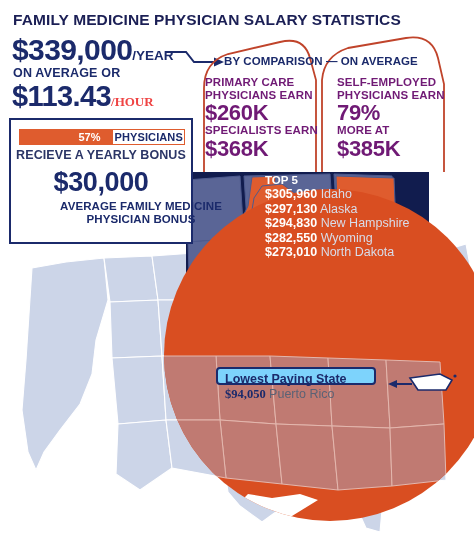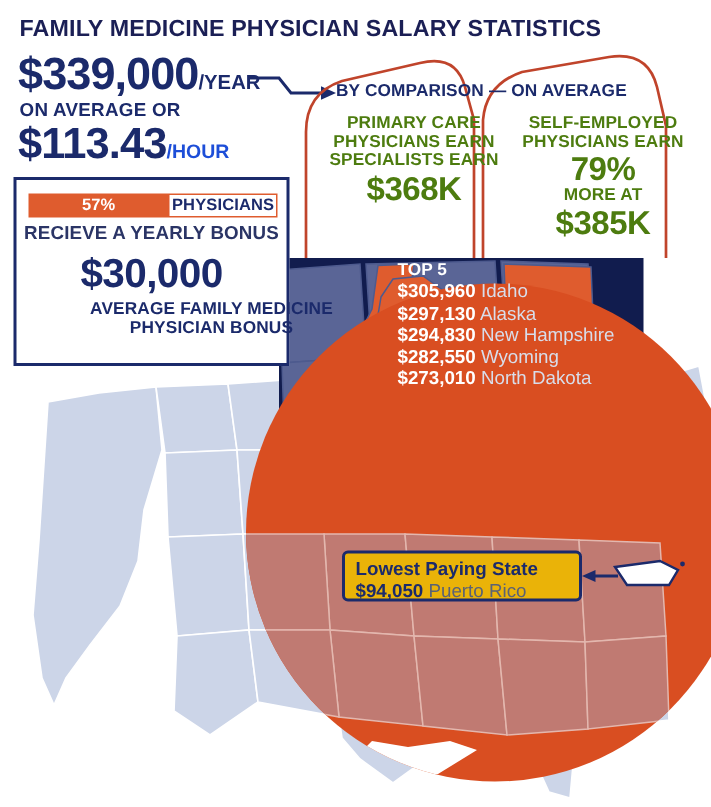--- a/index.html
+++ b/index.html
@@ -17,65 +17,65 @@
   
   #title{position:absolute;left:13px;top:11px;font-size:15.5px;font-weight:bold;
          letter-spacing:.1px;color:#1b1f55;white-space:nowrap;}
   #salary-year{position:absolute;left:12px;top:33px;white-space:nowrap;}
   #salary-year .big{font-size:30px;font-weight:bold;letter-spacing:-.6px;color:#1b2a6b;}
   #salary-year .unit{font-size:13.5px;font-weight:bold;color:#1b2a6b;letter-spacing:0;}
   #avg-or{position:absolute;left:13px;top:66px;font-size:12.5px;font-weight:bold;
           color:#1b2a6b;letter-spacing:.2px;}
   #salary-hour{position:absolute;left:12px;top:80px;white-space:nowrap;}
   #salary-hour .big{font-size:29px;font-weight:bold;letter-spacing:-.6px;color:#1b2a6b;}
-  #salary-hour .unit{font-size:13px;font-weight:bold;color:#1d4ed8;}
+  #salary-hour .unit{font-size:13px;font-weight:bold;color:#ef4444;font-family:Liberation Serif, serif;}
 
   
   #comparison-head{position:absolute;left:224px;top:55px;font-size:11.5px;
                    font-weight:bold;color:#1b2a6b;letter-spacing:.1px;white-space:nowrap;}
-  .cmp-col{position:absolute;text-align:center;color:#4d7c0f;}
+  .cmp-col{position:absolute;color:#701a75;}
   #cmp-left{left:205px;top:76px;width:142px;}
   #cmp-right{left:337px;top:76px;width:130px;}
   .cmp-col .sm{font-size:11.5px;font-weight:bold;line-height:12.6px;letter-spacing:.1px;}
   .cmp-col .lg{font-size:22px;font-weight:bold;line-height:23px;letter-spacing:-.3px;}
 
   
   #bonus-card{position:absolute;left:9px;top:118px;width:184px;height:126px;
               background:#ffffff;border:2.5px solid #1b2a6b;box-sizing:border-box;}
   #bonus-bar{position:absolute;left:8px;top:9px;width:166px;height:16px;
              border:1.5px solid #df5c2e;box-sizing:border-box;background:#fff;
              display:flex;align-items:center;}
   #bonus-bar-fill{height:100%;width:57%;background:#df5c2e;display:flex;align-items:center;
-                  justify-content:center;box-sizing:border-box;padding-right:2px;}
+                  justify-content:flex-end;box-sizing:border-box;padding-right:13px;}
   #bonus-pct{font-size:11px;font-weight:bold;color:#ffffff;letter-spacing:0;}
   #bonus-bar-label{flex:1;text-align:center;font-size:11px;font-weight:bold;color:#1b2a6b;
                    letter-spacing:.1px;}
   #bonus-sub{position:absolute;left:0;top:28px;width:100%;text-align:center;
              font-size:12.5px;font-weight:bold;color:#2b3566;letter-spacing:.1px;}
   #bonus-amount{position:absolute;left:0;top:47px;width:100%;text-align:center;
                 font-size:27px;font-weight:bold;color:#1b2a6b;letter-spacing:-.4px;}
   #bonus-caption{position:absolute;left:0;top:80px;width:100%;text-align:center;
                  font-size:11.5px;font-weight:bold;line-height:12.5px;color:#1b2a6b;
                  letter-spacing:.1px;margin-left:40px;}
 
   
   #top5{position:absolute;left:265px;top:174px;width:200px;}
   #top5 .hd1{font-size:11.5px;font-weight:bold;color:#ffffff;line-height:13px;}
   #top5 .hd2{font-size:11.5px;font-weight:bold;color:#ffffff;line-height:13px;
              margin-bottom:3px;}
   #top5 .row{font-size:12.5px;line-height:14.6px;color:#d8ddea;white-space:nowrap;}
   #top5 .row b{color:#ffffff;font-weight:bold;}
 
   
-  #lowest-card{position:absolute;left:228px;top:367px;width:160px;height:34px;
-               background:#eab308;border:2px solid #1b2a6b;border-radius:4px;
+  #lowest-card{position:absolute;left:216px;top:367px;width:160px;height:18px;
+               background:#7dd3fc;border:2px solid #1b2a6b;border-radius:4px;
                box-sizing:border-box;padding:4px 0 0 7px;}
   #lowest-card .l1{font-size:12.5px;font-weight:bold;color:#1b2a6b;line-height:13.5px;}
   #lowest-card .l2{font-size:12.5px;color:#5b6275;line-height:14px;white-space:nowrap;}
-  #lowest-card .l2 b{color:#1b2a6b;font-weight:bold;}
+  #lowest-card .l2 b{color:#1b2a6b;font-weight:bold;font-family:Liberation Serif, serif;}
 
   svg{display:block;}
 </style>
 </head>
 <body>
 
 <div id="page">
 
   <div class="layer" id="map-layer">
     <svg width="474" height="538" viewBox="0 0 474 538">
@@ -237,20 +237,21 @@
 
     <div id="salary-hour">
       <span class="big">$113.43</span><span class="unit">/HOUR</span>
     </div>
 
     <div id="comparison-head">BY COMPARISON — ON AVERAGE</div>
 
     <div class="cmp-col" id="cmp-left">
       <div class="sm">PRIMARY CARE</div>
       <div class="sm">PHYSICIANS EARN</div>
+      <div class="lg">$260K</div>
       <div class="sm">SPECIALISTS EARN</div>
       <div class="lg">$368K</div>
     </div>
 
     <div class="cmp-col" id="cmp-right">
       <div class="sm">SELF-EMPLOYED</div>
       <div class="sm">PHYSICIANS EARN</div>
       <div class="lg">79%</div>
       <div class="sm">MORE AT</div>
       <div class="lg">$385K</div>

